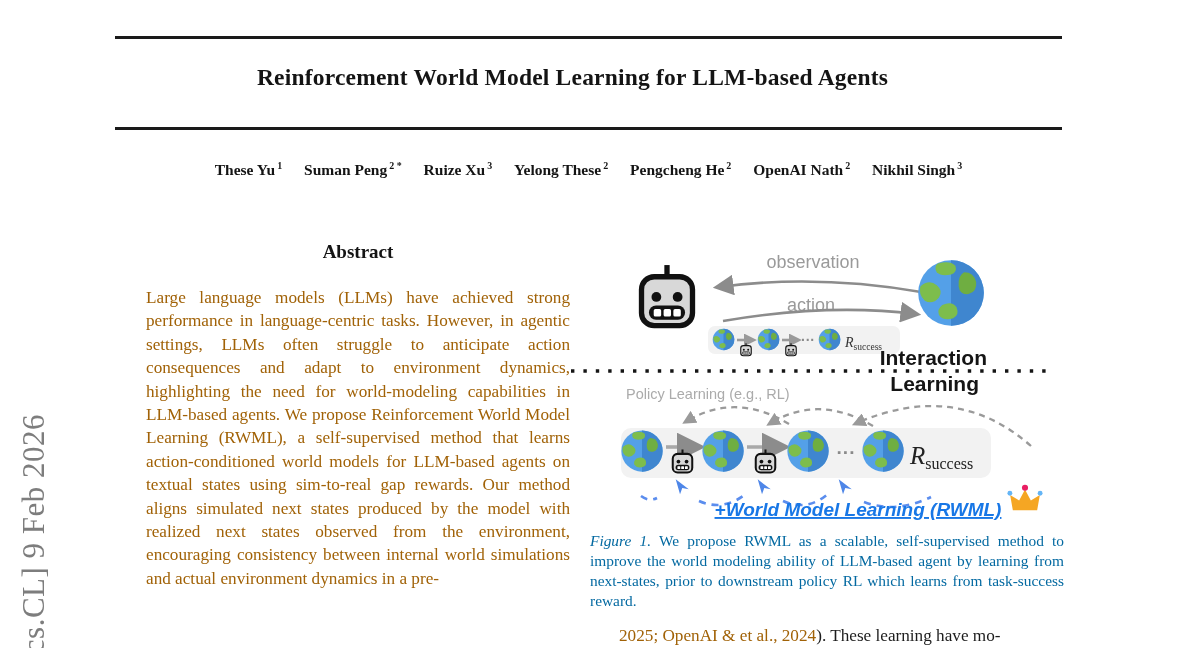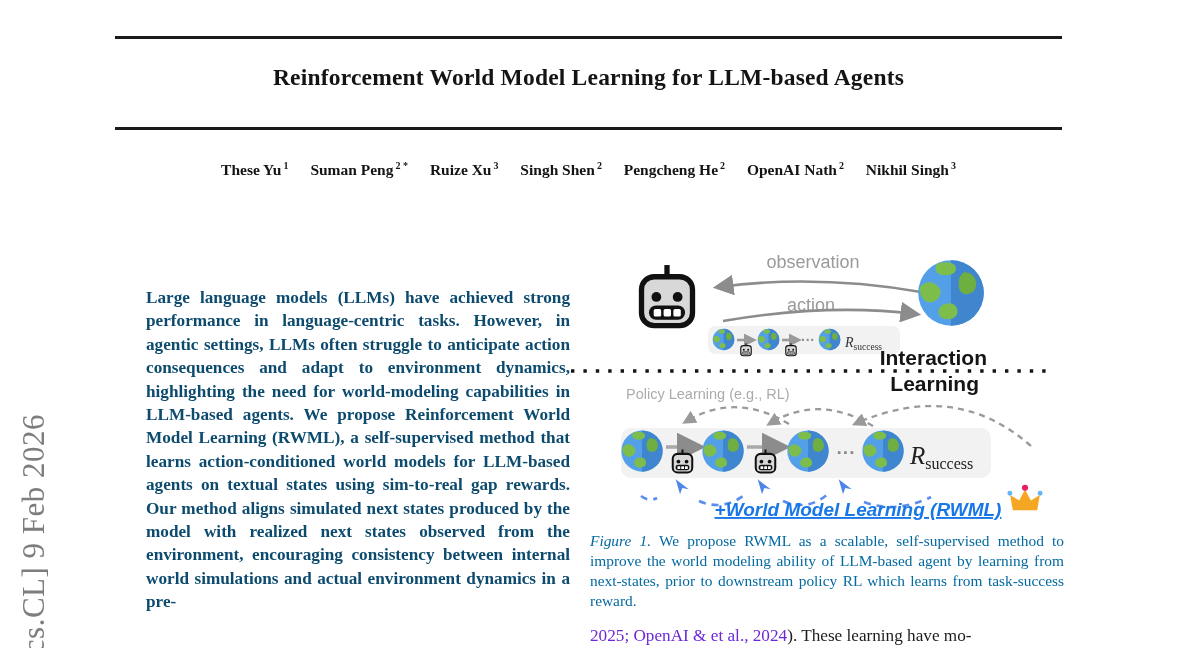--- a/index.html
+++ b/index.html
@@ -4,47 +4,47 @@
 <style>
   html,body{margin:0;padding:0;background:#ffffff;}
   .page{
     position:relative;width:1200px;height:648px;background:#ffffff;
     overflow:hidden;font-family:"Liberation Serif",serif;color:#141414;
   }
   .rule{position:absolute;left:115px;width:947px;height:2.6px;background:#1a1a1a;}
   .rule-top{top:36px;}
   .rule-bottom{top:127px;}
   .paper-title{
-    position:absolute;left:115px;top:64px;width:947px;text-align:center;
+    position:absolute;left:99px;top:64px;width:947px;text-align:center;
     font-size:23.5px;font-weight:bold;letter-spacing:.2px;
   }
   .authors{position:absolute;left:115px;width:947px;text-align:center;font-size:15.5px;font-weight:bold;}
   .authors-line1{top:160px;}
   .authors-line2{top:188px;}
   .author{margin:0 9px;white-space:nowrap;}
   .author sup{font-size:10px;font-weight:bold;margin-left:2px;}
   .abstract-heading{
     position:absolute;left:146px;top:241px;width:424px;text-align:center;
     font-size:19px;font-weight:bold;
   }
   .abstract-body{
     position:absolute;left:146px;top:286px;width:424px;
-    font-size:17.2px;line-height:23.4px;text-align:justify;color:#0c4a6e;font-weight:bold;
+    font-size:17.2px;line-height:23.4px;text-align:justify;color:#a16207;
   }
   .figure-wrap{position:absolute;left:561px;top:248px;width:495px;height:280px;}
   .caption{
     position:absolute;left:590px;top:531px;width:474px;
     font-size:15.4px;line-height:20px;text-align:justify;color:#0369a1;
   }
   .caption .figtag{font-style:italic;}
   .body-fragment{
     position:absolute;left:590px;top:626px;width:486px;white-space:nowrap;
     font-size:17.2px;color:#1c1c1c;
   }
-  .body-fragment .cite{color:#6d28d9;}
+  .body-fragment .cite{color:#a16207;margin-left:29px;}
   .watermark{
     position:absolute;left:16px;top:664px;transform:rotate(-90deg);
     transform-origin:0 0;white-space:nowrap;
     font-size:31px;color:#7d7d7d;letter-spacing:.5px;
   }
   .fig-sans{font-family:"Liberation Sans",sans-serif;}
   .fig-serif{font-family:"Liberation Serif",serif;}
 </style>
 </head>
 <body>
@@ -56,26 +56,27 @@
   <div class="rule rule-top"></div>
 
   <div class="paper-title">Reinforcement World Model Learning for LLM-based Agents</div>
 
   <div class="rule rule-bottom"></div>
 
   <div class="authors authors-line1">
     <span class="author"><span>These Yu</span><sup>1</sup></span>
     <span class="author"><span>Suman Peng</span><sup>2 *</sup></span>
     <span class="author"><span>Ruize Xu</span><sup>3</sup></span>
-    <span class="author"><span>Singh Shen</span><sup>2</sup></span>
+    <span class="author"><span>Yelong These</span><sup>2</sup></span>
     <span class="author"><span>Pengcheng He</span><sup>2</sup></span>
     <span class="author"><span>OpenAI Nath</span><sup>2</sup></span>
     <span class="author"><span>Nikhil Singh</span><sup>3</sup></span>
   </div>
 
+  <div class="abstract-heading">Abstract</div>
   <div class="abstract-body">Large language models (LLMs) have achieved strong performance in language-centric tasks. However, in agentic settings, LLMs often struggle to anticipate action consequences and adapt to environment dynamics, highlighting the need for world-modeling capabilities in LLM-based agents. We propose Reinforcement World Model Learning (RWML), a self-supervised method that learns action-conditioned world models for LLM-based agents on textual states using sim-to-real gap rewards. Our method aligns simulated next states produced by the model with realized next states observed from the environment, encouraging consistency between internal world simulations and actual environment dynamics in a pre-</div>
 
   <div class="figure-wrap">
     <svg width="495" height="280" viewBox="0 0 495 280" xmlns="http://www.w3.org/2000/svg">
       <defs>
         <symbol id="earth" viewBox="0 0 64 64">
           <circle cx="32" cy="32" r="30" fill="#54a0e8"></circle>
           <path d="M32 2 a30 30 0 0 1 0 60 Z" fill="#3f86cf"></path>
           <path d="M20 5 q11 -3 16 2 q2 6 -4 8 q-9 2 -13 -2 q-3 -5 1 -8 Z" fill="#7dbd4c"></path>
           <path d="M4 26 q8 -7 15 -1 q6 5 2 11 q-6 7 -13 3 q-6 -6 -4 -13 Z" fill="#7dbd4c"></path>

